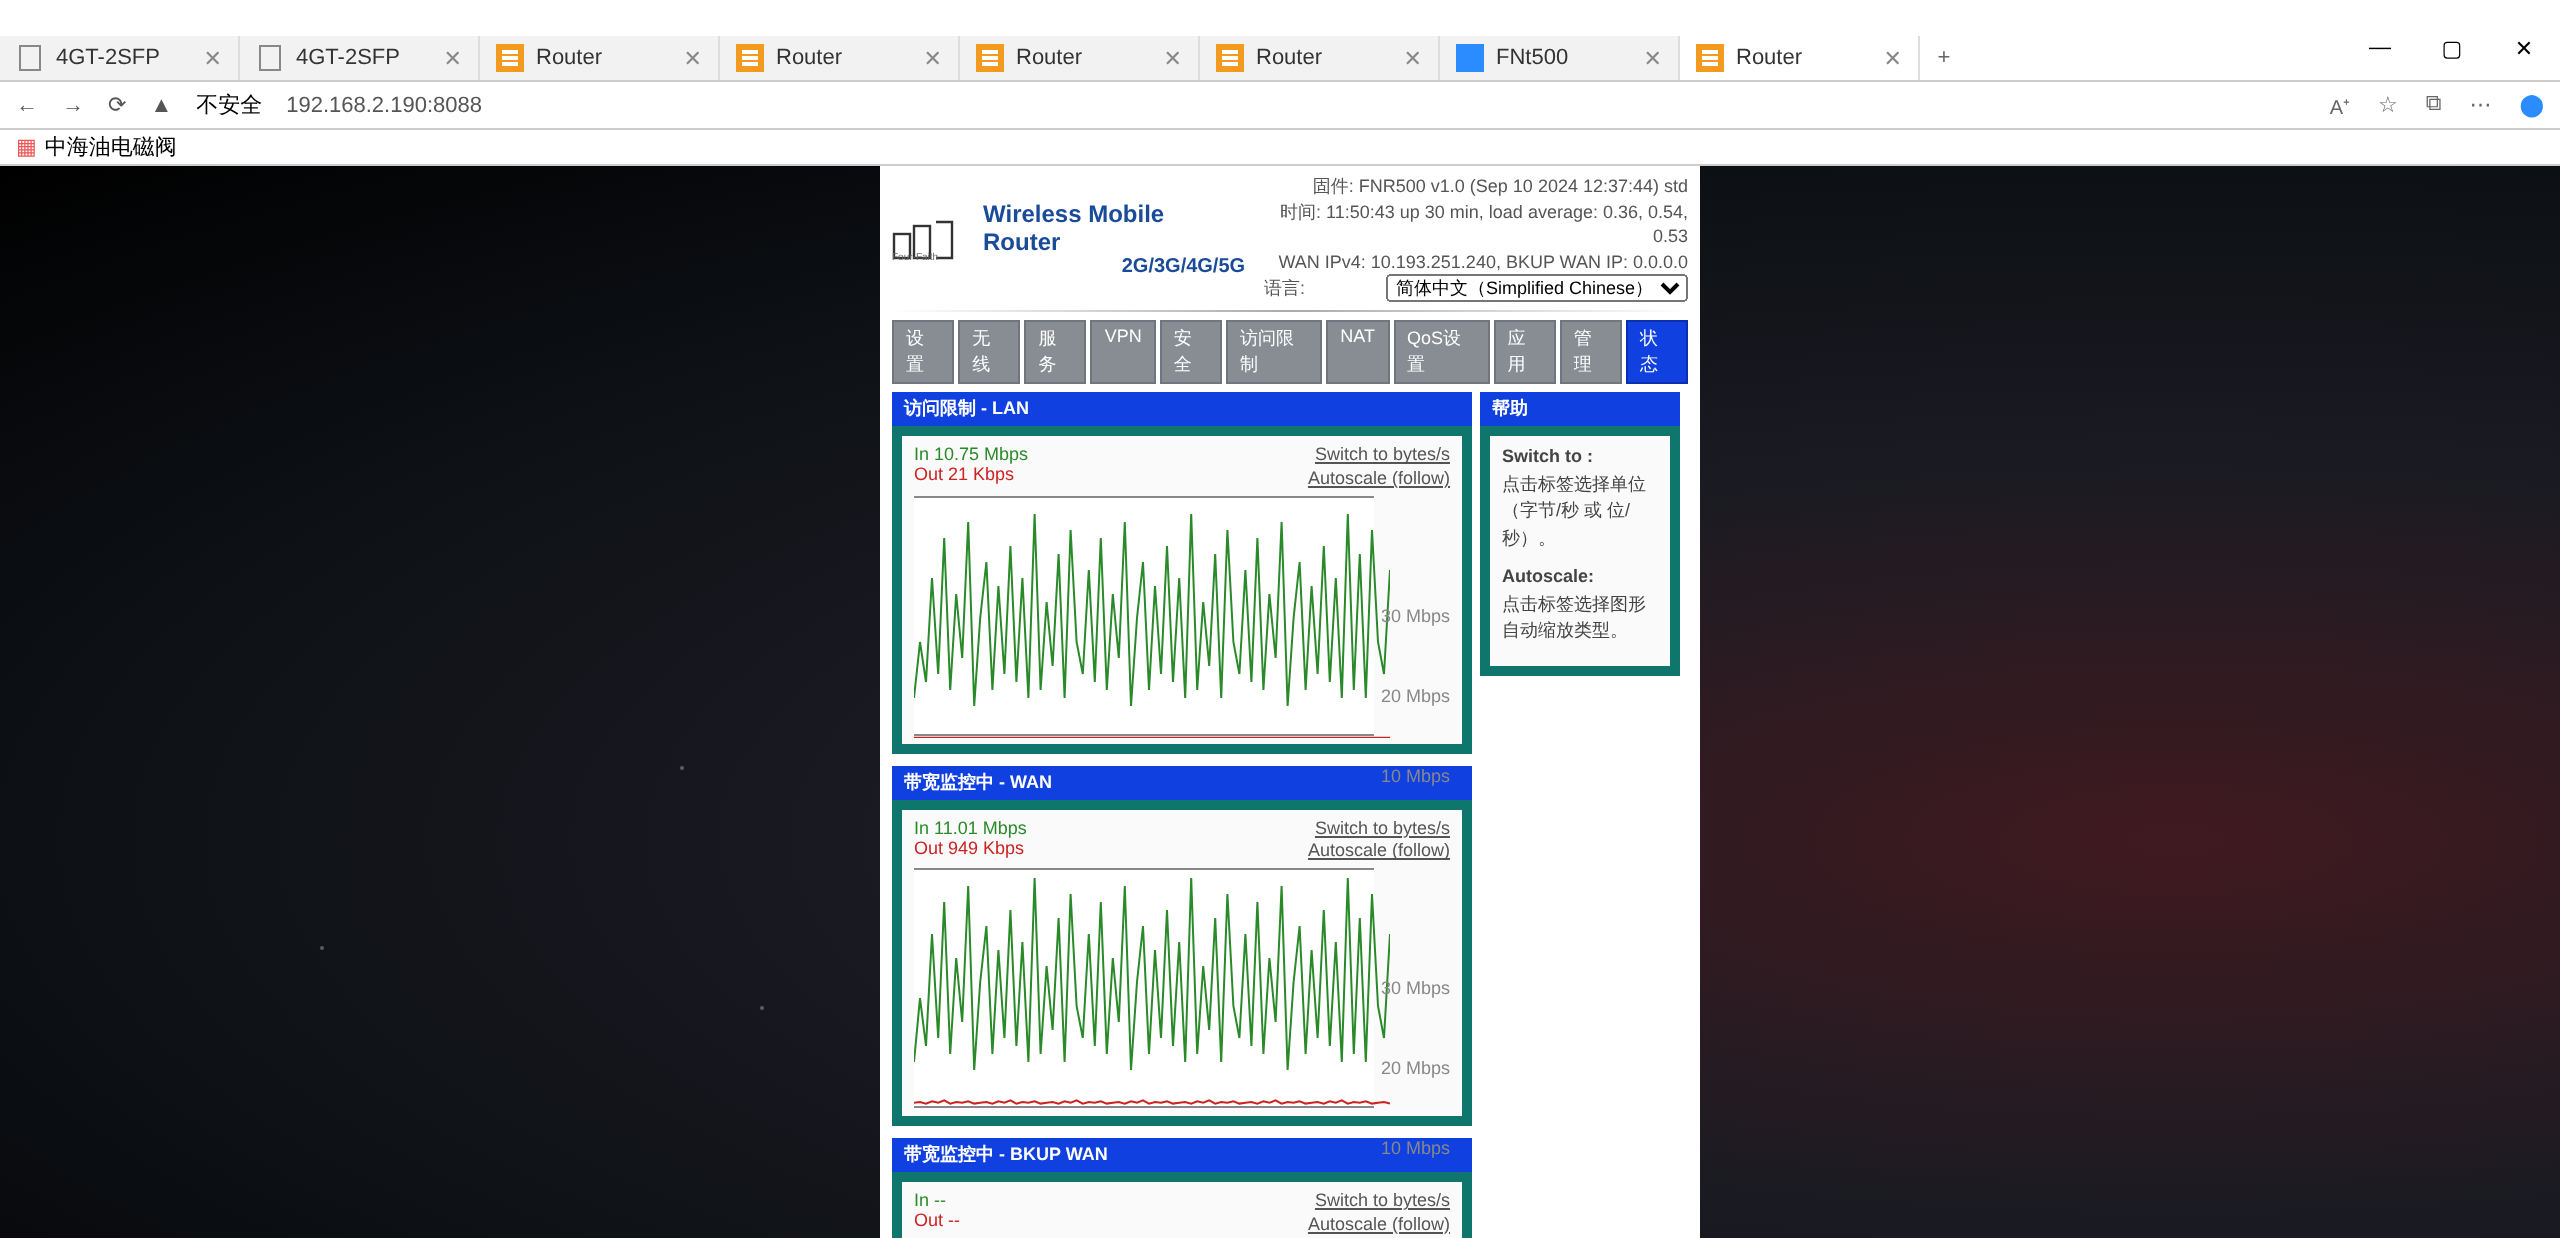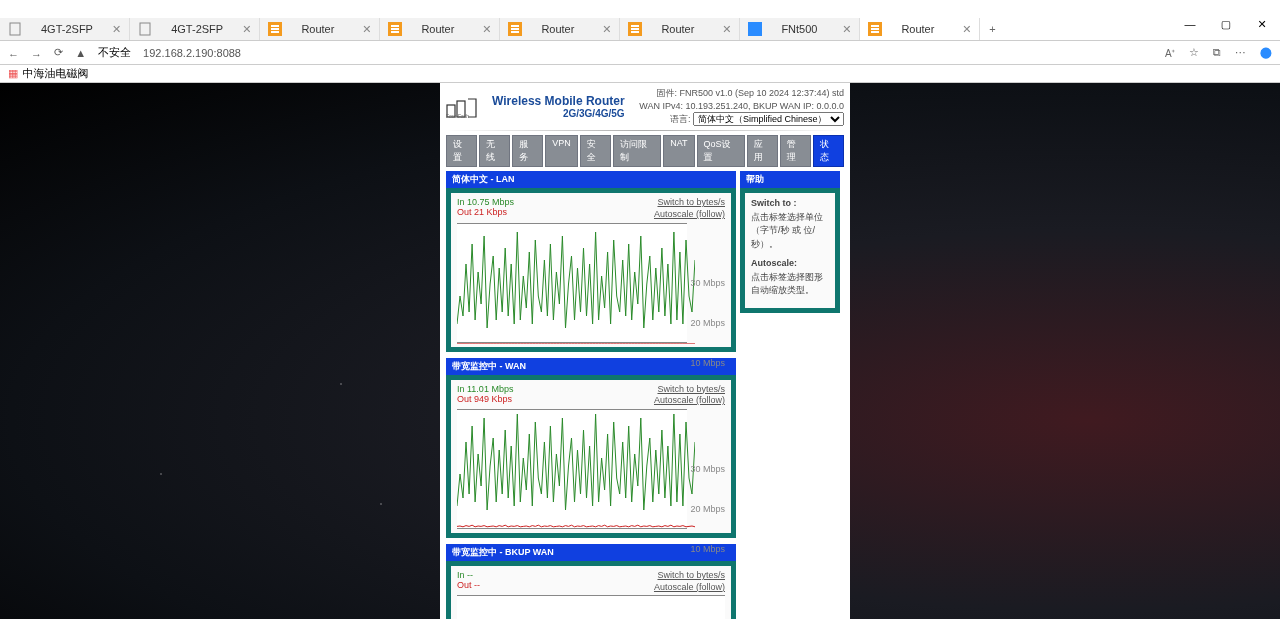--- a/index.html
+++ b/index.html
@@ -25,21 +25,21 @@
 .tabstrip {
   height: 23px;
   background: #fff;
   display: flex;
   align-items: stretch;
   border-bottom: 1px solid #ccc;
 }
 .tab {
   display: flex;
   align-items: center;
-  gap: 19px;
+  gap: 6px;
   padding: 0 8px;
   min-width: 120px;
   border-right: 1px solid #ddd;
   font-size: 11px;
   color: #333;
   background: #f2f2f2;
 }
 .tab.active { background: #fff; }
 .tab .favicon { width: 14px; height: 14px; display: inline-block; }
 .tab .close { margin-left: auto; color: #888; }
@@ -93,21 +93,21 @@
 .rp-header {
   display: flex;
   justify-content: space-between;
   padding: 4px 6px;
 }
 .rp-logo { display: flex; align-items: center; gap: 4px; justify-content: space-between; }
 .rp-title-block { text-align: left; }
 .rp-title { color: #1a4b99; font-size: 12px; font-weight: bold; }
 .rp-subtitle { color: #1a4b99; font-size: 10px; font-weight: bold; text-align: right; }
 .rp-info { text-align: right; font-size: 9px; line-height: 1.4; color: #555; }
-.rp-info select { font-size: 9px; }
+.rp-info select { font-size: 9px; margin-left: 38px; }
 
 .rp-divider {
   height: 1px;
   background: linear-gradient(to right, transparent, #aaa, transparent);
   margin: 0 6px;
 }
 
 .rp-nav {
   display: flex;
   gap: 2px;
@@ -316,20 +316,21 @@
           <path d="M22 4 L30 4 L30 22 L22 22" fill="none" stroke="#333" stroke-width="1.2"></path>
           <text x="0" y="23" font-size="5" fill="#666">Four-Faith</text>
         </svg>
         <div class="rp-title-block">
           <div class="rp-title">Wireless Mobile Router</div>
           <div class="rp-subtitle">2G/3G/4G/5G</div>
         </div>
       </div>
       <div class="rp-info">
         <div>固件: FNR500 v1.0 (Sep 10 2024 12:37:44) std</div>
+        <div>时间: 11:50:43 up 30 min, load average: 0.36, 0.54, 0.53</div>
         <div>WAN IPv4: 10.193.251.240, BKUP WAN IP: 0.0.0.0</div>
         <div>
           <span>语言:</span>
           <select>
             <option>简体中文（Simplified Chinese）</option>
           </select>
         </div>
       </div>
     </div>
     <div class="rp-divider"></div>
@@ -345,21 +346,21 @@
         <div class="rp-nav-item">QoS设置</div>
         <div class="rp-nav-item">应用</div>
         <div class="rp-nav-item">管理</div>
         <div class="rp-nav-item active">状态</div>
       </div>
 
     <div class="rp-body">
       <div class="rp-main">
 
         <div class="panel">
-          <div class="panel-title">简体中文 - LAN</div>
+          <div class="panel-title">访问限制 - LAN</div>
           <div class="panel-body">
             <div class="chart-header">
               <div>
                 <span class="in"><span>In</span>&nbsp;<span>10.75 Mbps</span></span><br>
                 <span class="out"><span>Out</span>&nbsp;<span>21 Kbps</span></span>
               </div>
               <div class="chart-switch">
                 <span>Switch to bytes/s</span><br>
                 <span>Autoscale (follow)</span>
               </div>

